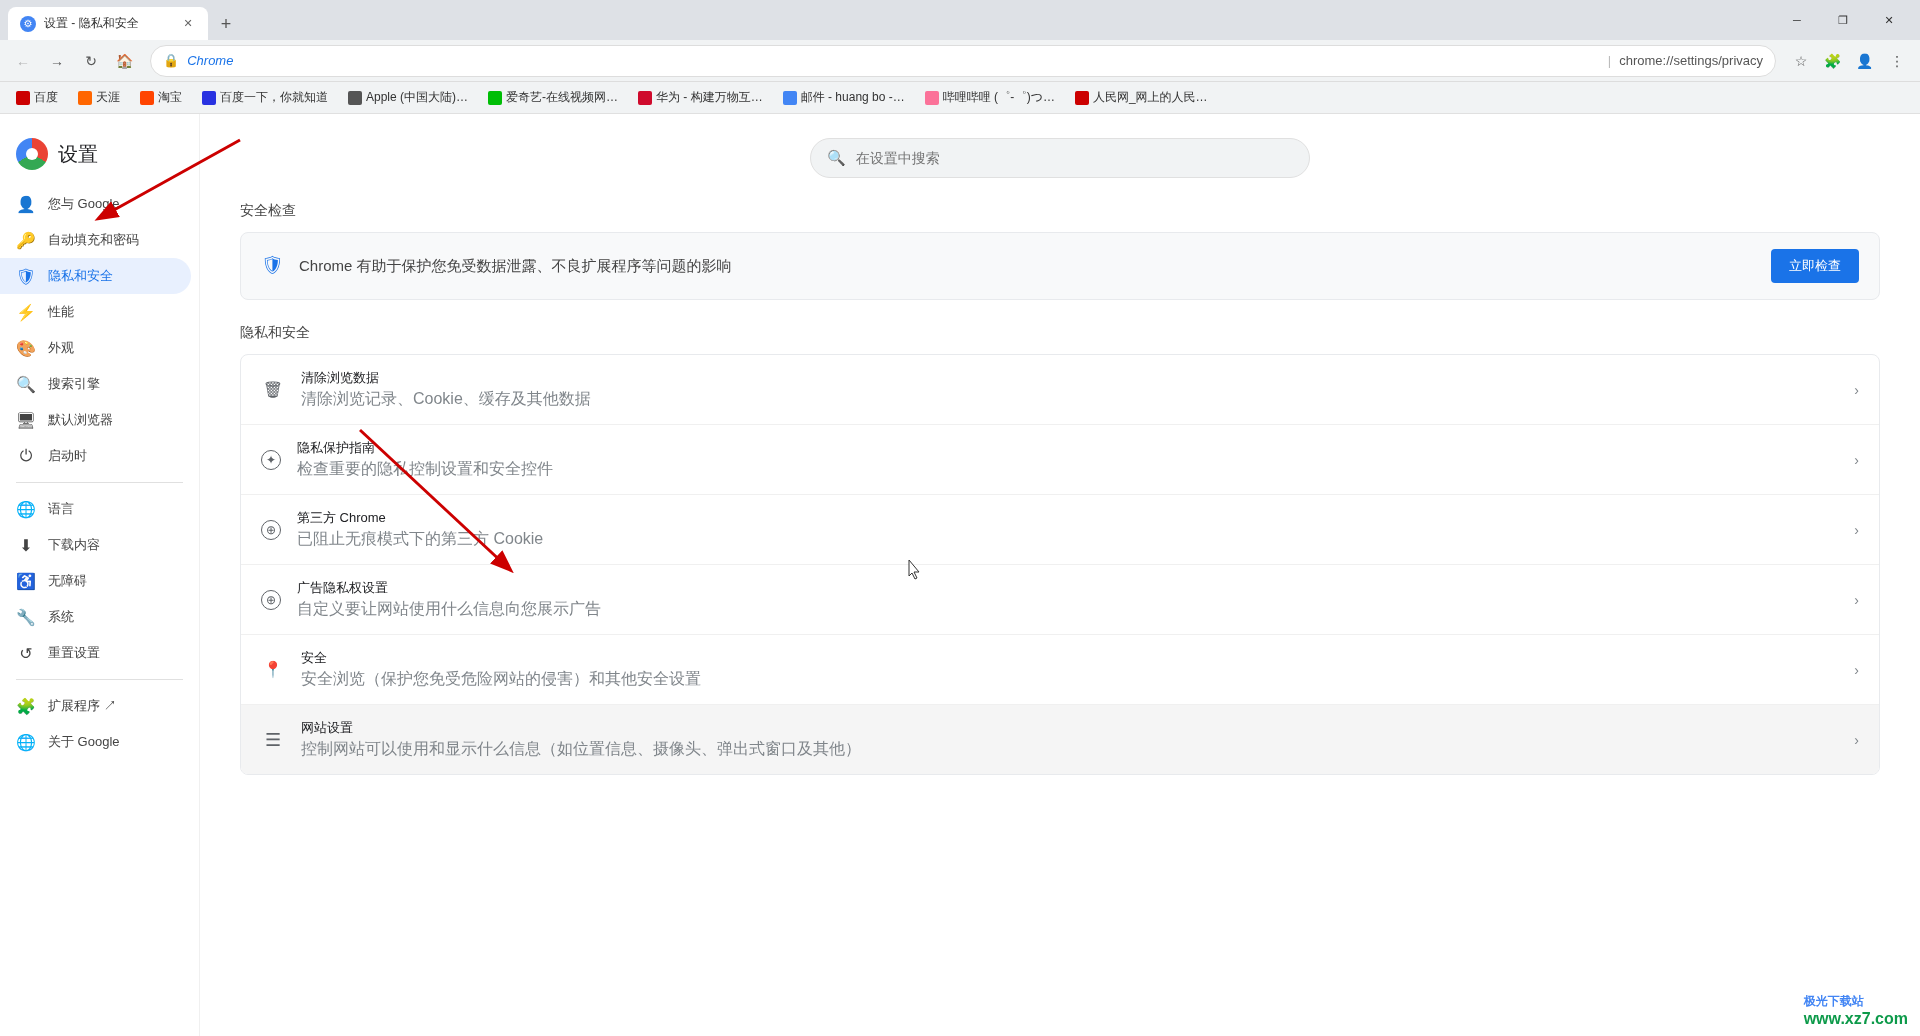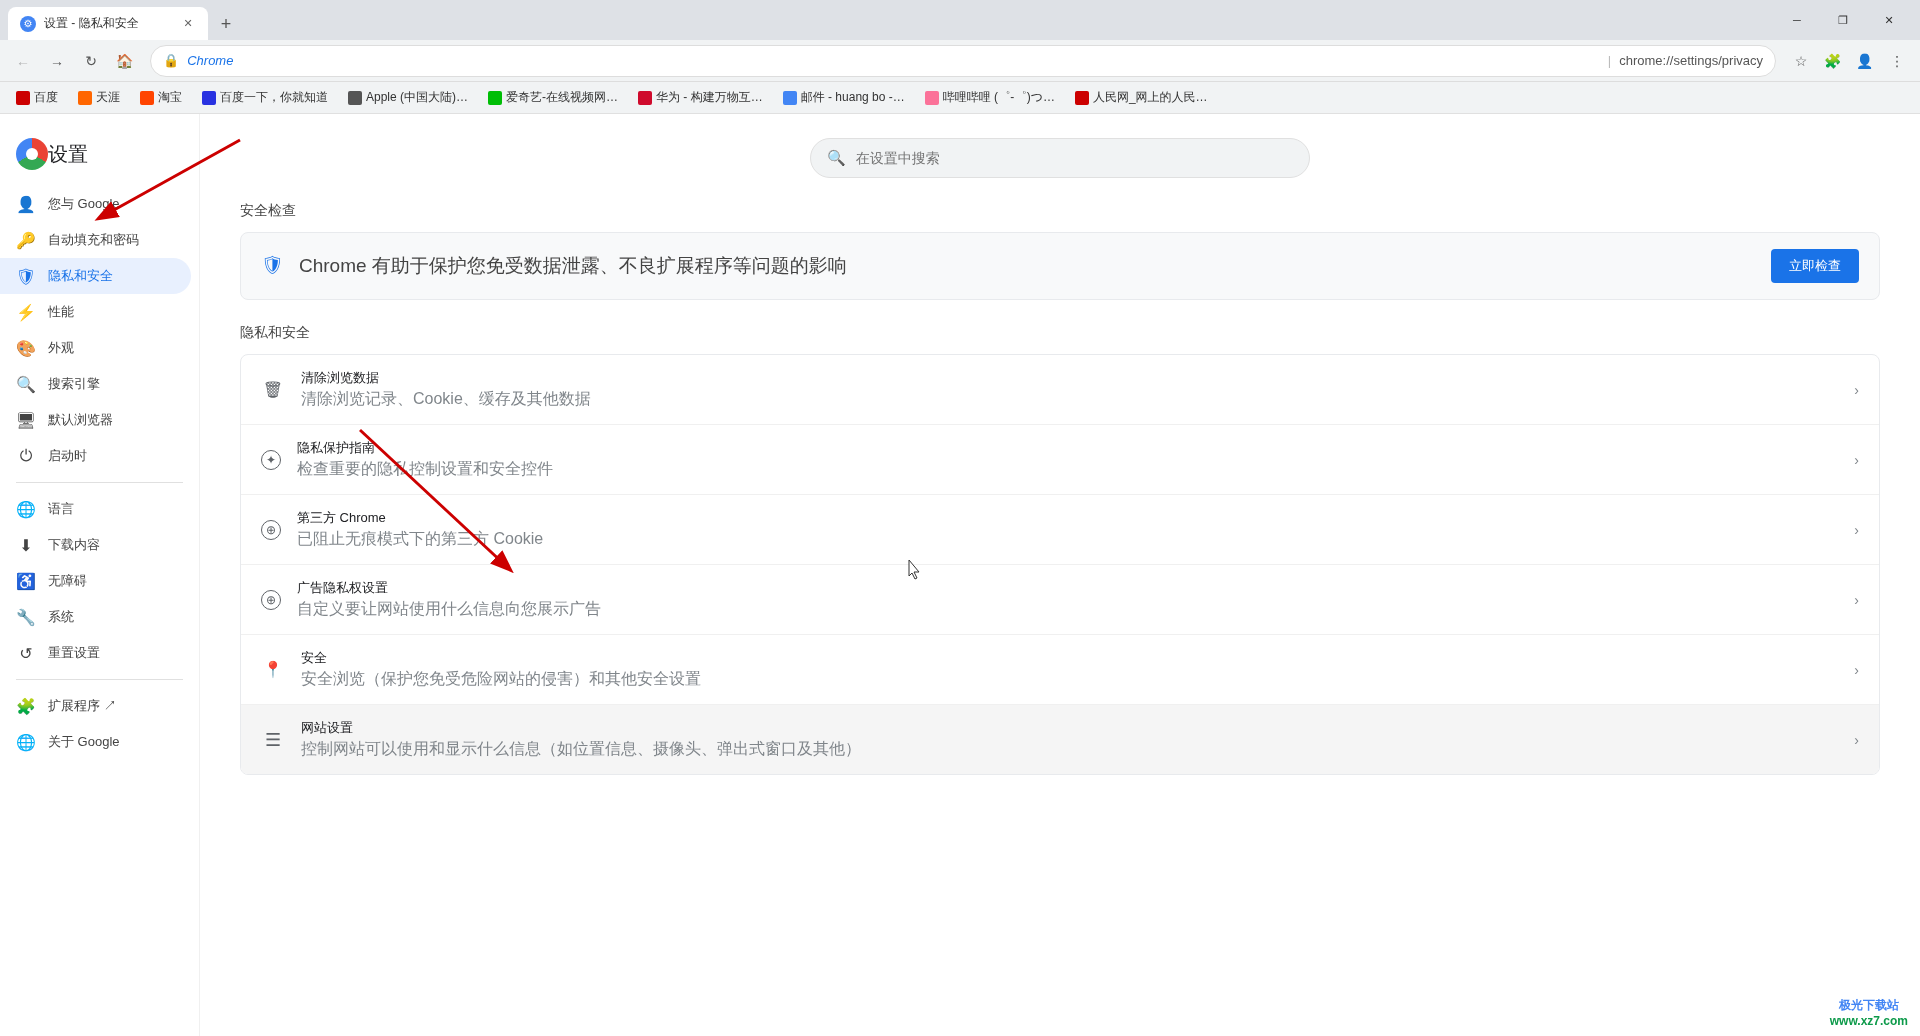--- a/index.html
+++ b/index.html
@@ -149,20 +149,21 @@
       width: 200px;
       min-width: 200px;
       background: #fff;
       border-right: 1px solid #f0f0f0;
       overflow-y: auto;
       padding: 16px 0;
     }
     .sidebar-header {
       display: flex;
       align-items: center;
+      gap: 10px;
       padding: 8px 16px 16px;
     }
     .chrome-logo {
       width: 32px; height: 32px;
       border-radius: 50%;
       background: conic-gradient(#ea4335 0deg 120deg, #34a853 120deg 240deg, #4285f4 240deg 360deg);
       position: relative;
       flex-shrink: 0;
     }
     .chrome-logo::after {
@@ -248,21 +249,21 @@
       align-items: center;
       margin-bottom: 24px;
     }
     .safety-icon {
       width: 24px; height: 24px;
       color: #1a73e8;
       font-size: 18px;
       margin-right: 14px;
       flex-shrink: 0;
     }
-    .safety-text { flex: 1; font-size: 19px; color: #444; }
+    .safety-text { flex: 1; font-size: 15px; color: #444; }
     .safety-btn {
       background: #1a73e8;
       color: #fff;
       border: none;
       border-radius: 4px;
       padding: 8px 18px;
       font-size: 13px;
       cursor: pointer;
       white-space: nowrap;
     }
@@ -320,21 +321,20 @@
 
     
     .watermark {
       position: fixed;
       bottom: 8px;
       right: 12px;
       font-size: 12px;
       color: #4285f4;
       font-weight: bold;
       z-index: 9998;
-      text-align: center;
     }
     .watermark span { color: #0d9a4a; }
   </style>
 </head>
 <body>
 
 <div class="browser-frame">
 
   <div class="title-bar">
     <div class="tab-strip">
@@ -584,14 +584,14 @@
 </div>
 
 <div class="cursor" style="left:905px; top:558px;">
   <svg width="20" height="24" viewBox="0 0 20 24">
     <path d="M4,2 L4,18 L7,15 L10,21 L12,20 L9,14 L14,14 Z" fill="white" stroke="#333" stroke-width="1"></path>
   </svg>
 </div>
 
 <div class="watermark">
   <span style="color:#4285f4;">极光下载站</span><br>
-  <span style="color:#0d9a4a;font-size:12px;margin-top:48px;">www.xz7.com</span>
+  <span style="color:#0d9a4a;font-size:16px;margin-top:48px;">www.xz7.com</span>
 </div>
 
 </body></html>

